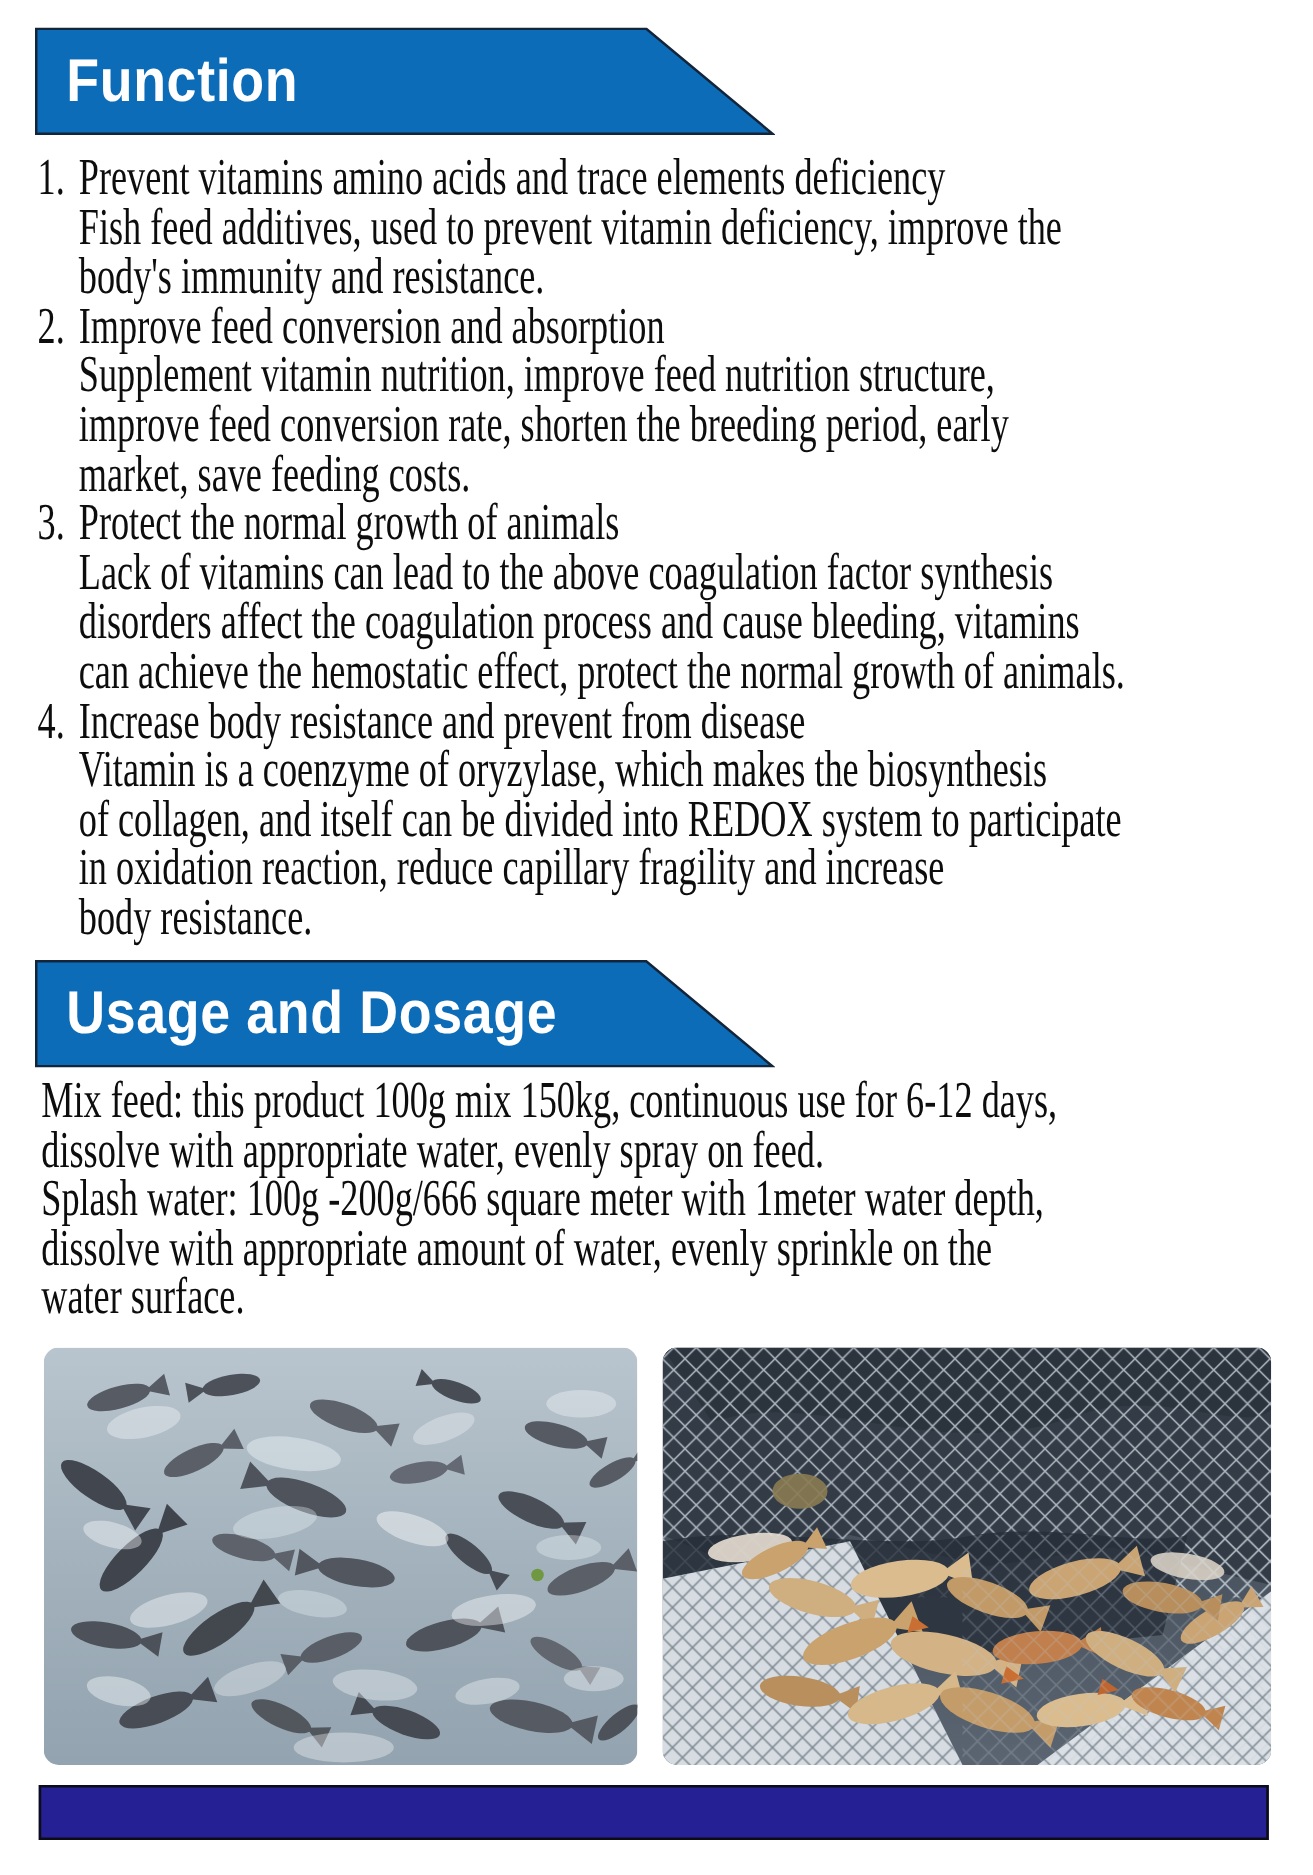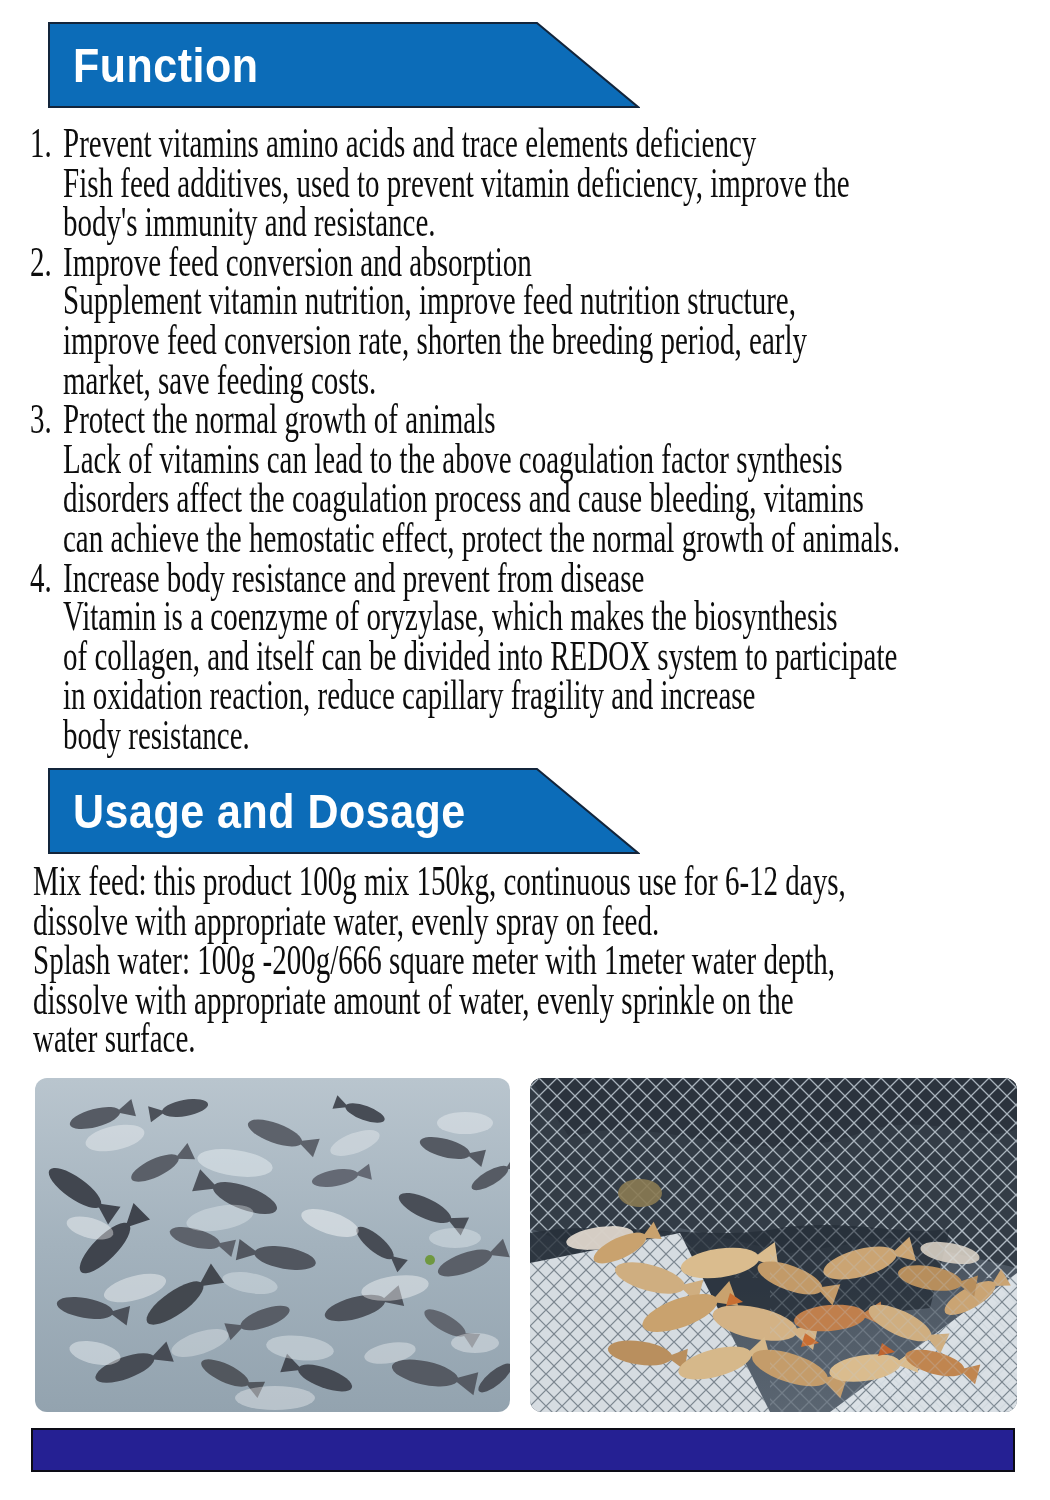--- a/index.html
+++ b/index.html
@@ -1,21 +1,21 @@
 <!DOCTYPE html>
 <html><head>
 <meta charset="utf-8">
 <style>
   html,body{margin:0;padding:0;}
   body{
     width:1050px;height:1500px;position:relative;background:#ffffff;
     font-family:"Liberation Serif",serif;overflow:hidden;
   }
   
-  .banner{position:absolute;left:48px;width:592px;height:65px;}
+  .banner{position:absolute;left:28px;width:592px;height:65px;}
   .banner svg{position:absolute;left:0;top:0;}
   .banner .label{
     position:absolute;left:25px;top:0;height:86px;display:flex;align-items:center;
     color:#ffffff;font-family:"Liberation Sans",sans-serif;font-weight:700;
     font-size:43px;letter-spacing:.5px;transform:scaleY(1.12);transform-origin:center left;
     white-space:nowrap;
   }
   #function-banner{top:22px;}
   #usage-banner{top:768px;}
   

